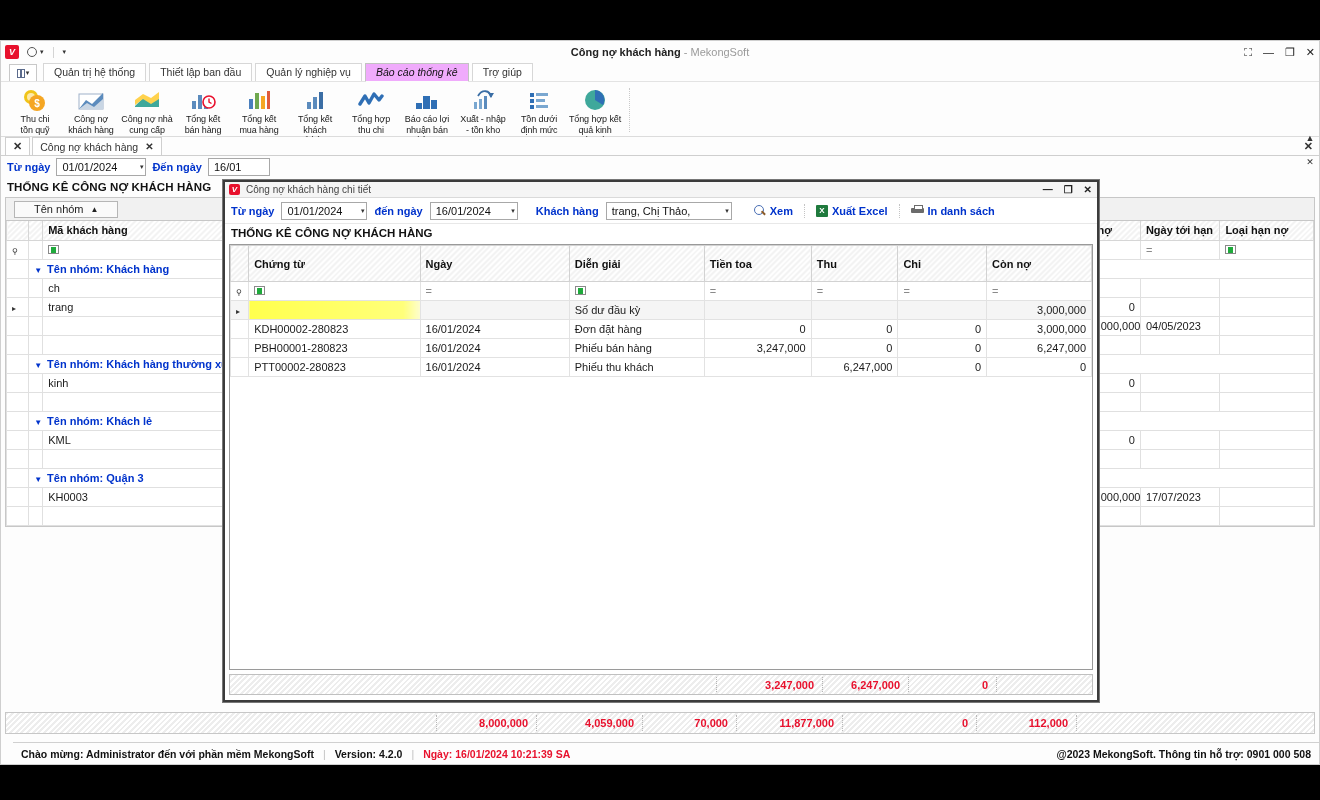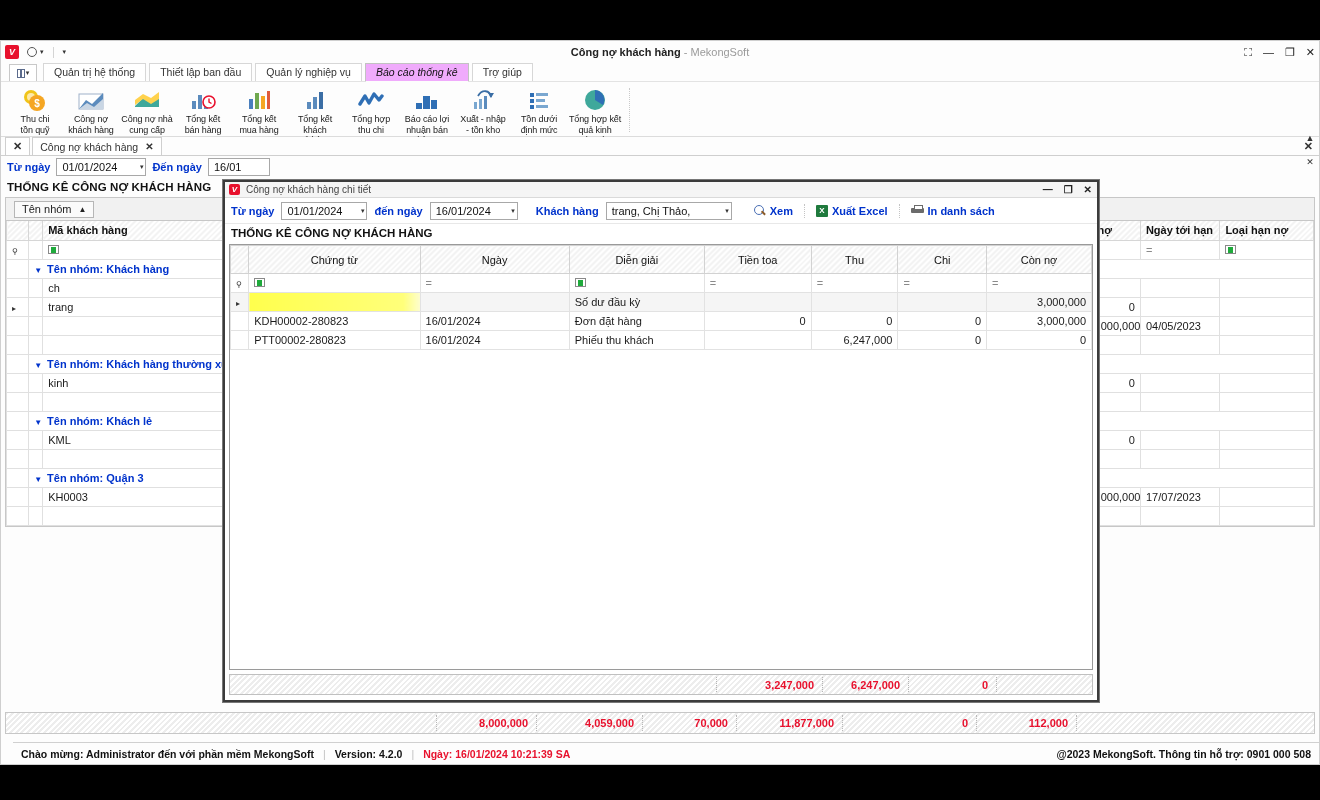--- a/index.html
+++ b/index.html
@@ -119,21 +119,21 @@
     letter-spacing:0.1px;
   }
 
   
   .groupbar {
     margin:0 4px; border:1px solid #c7c7c7; background:#f1f1f1;
     height:24px; display:flex; align-items:center; padding-left:8px;
   }
   .gchip {
     border:1px solid #b6b6b6; background:#fafafa; height:17px;
-    display:flex; align-items:center; gap:7px; padding:0 7px;
+    display:flex; align-items:center; gap:7px; padding:0 19px;
     font-size:11px; color:#222;
   }
   .gchip .arrow { font-size:8px; }
 
   
   .bggrid { margin:0 4px; border:1px solid #c7c7c7; border-top:none; background:#fff; }
   table.grid { border-collapse:collapse; table-layout:fixed; width:100%; font-size:11px; }
   table.grid th {
     background:#fff; border:1px solid #d6d6d6; border-top:none;
     font-size:11px; font-weight:bold; color:#111; text-align:left;
@@ -240,22 +240,22 @@
 
   .dlg-heading {
     font-size:11.5px; font-weight:bold; color:#111; padding:3px 6px 5px;
   }
   .dlg-gridwrap {
     margin:0 4px 4px; border:1px solid #9a9a9a; background:#fff;
     flex:1; display:flex; flex-direction:column; overflow:hidden;
   }
   table.dgrid { border-collapse:collapse; table-layout:fixed; width:100%; font-size:11px; }
   table.dgrid th {
-    border:1px solid #d2d2d2; text-align:center; font-weight:normal;
-    font-size:11px; color:#111; padding:2px 5px; height:28px;
+    border:1px solid #d2d2d2; text-align:left; font-weight:bold;
+    font-size:11px; color:#111; padding:2px 5px; height:36px;
     background-image:repeating-linear-gradient(135deg,#f2f2f2 0 2px,#ffffff 2px 4px);
   }
   table.dgrid td {
     border:1px solid #e2e2e2; padding:2px 5px; height:19px;
     background:#fff; white-space:nowrap; overflow:hidden;
   }
   table.dgrid td.num { text-align:right; }
   td.yellow { background:#ffff5a !important;
     background-image:linear-gradient(to right,#ffff4d 0%,#ffff7a 90%,#fdfdd0 100%) !important; }
   tr.opening td { background:#f5f5f5; }
@@ -748,20 +748,30 @@
               <td class="hatch"></td>
               <td>KDH00002-280823</td>
               <td>16/01/2024</td>
               <td>Đơn đặt hàng</td>
               <td class="num">0</td>
               <td class="num">0</td>
               <td class="num">0</td>
               <td class="num">3,000,000</td>
             </tr>
 
+            <tr>
+              <td class="hatch"></td>
+              <td>PBH00001-280823</td>
+              <td>16/01/2024</td>
+              <td>Phiếu bán hàng</td>
+              <td class="num">3,247,000</td>
+              <td class="num">0</td>
+              <td class="num">0</td>
+              <td class="num">6,247,000</td>
+            </tr>
 
             <tr>
               <td class="hatch"></td>
               <td>PTT00002-280823</td>
               <td>16/01/2024</td>
               <td>Phiếu thu khách</td>
               <td class="num"></td>
               <td class="num">6,247,000</td>
               <td class="num">0</td>
               <td class="num">0</td>

